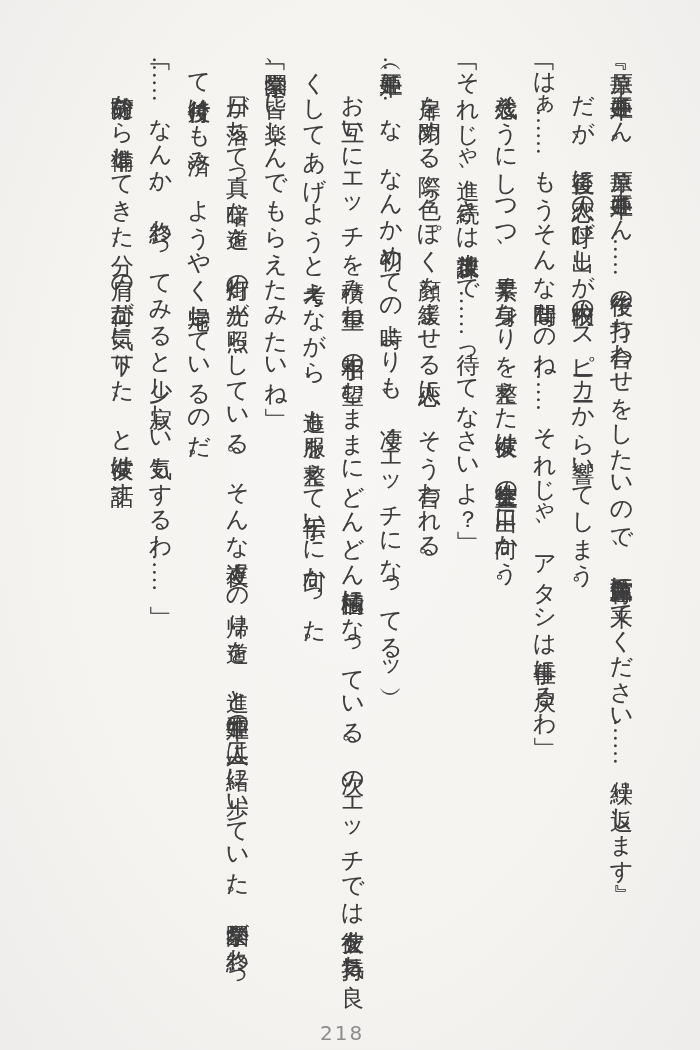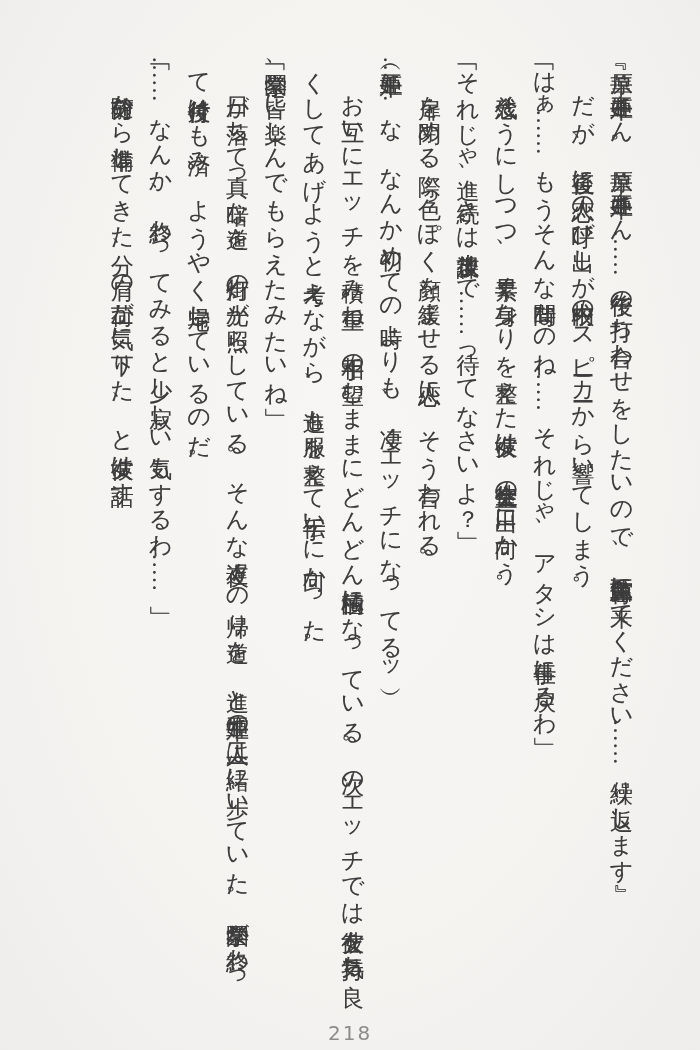--- a/index.html
+++ b/index.html
@@ -40,21 +40,20 @@
   }
   .page-number {
     position: absolute;
     top: 1023px;
     left: 320px;
     font-family: "DejaVu Sans", "Liberation Sans", sans-serif;
     font-size: 20px;
     line-height: 1;
     letter-spacing: 2px;
     color: #8c8c8c;
-    margin-left: 8px;
   }
 </style>
 </head>
 <body>
 
 <div class="book-page">
   <div class="text-block" id="text-block">
       <p class="para">『華原　千亜姫さん。華原　千亜姫さん……午後の打ち合わせをしたいので、至急体育館に来てください……繰り返します』</p>
       <p class="para indent">だが、直後に恋人の呼び出しが校内中のスピーカーから響いてしまう。</p>
       <p class="para">「はぁ……もうそんな時間なのね……それじゃ、アタシは仕事に戻るわ」</p>

